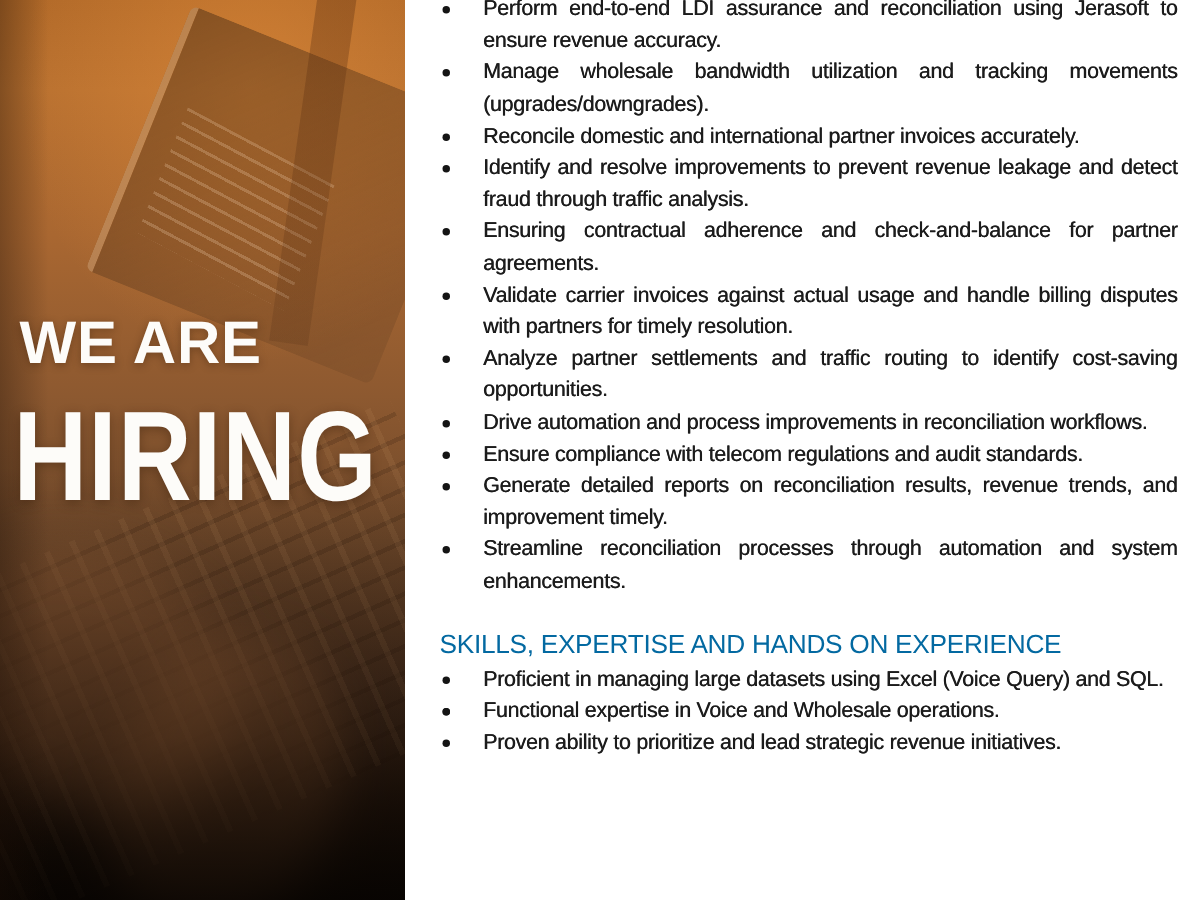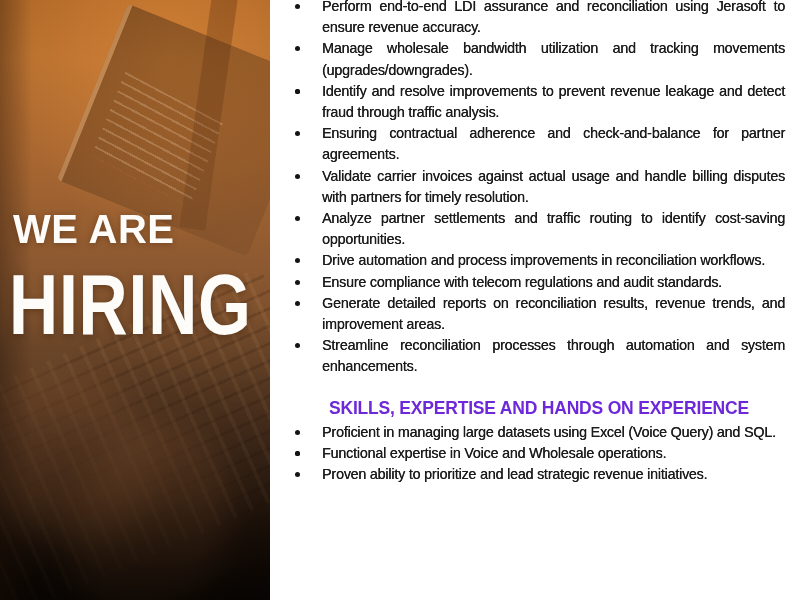--- a/index.html
+++ b/index.html
@@ -139,25 +139,24 @@
   .bullet-dot {
     position: absolute;
     left: 2px; top: 8px;
     width: 5px; height: 5px;
     border-radius: 50%;
     background: #141414;
   }
   .section-heading {
     margin: 19px 0 3px 0;
     font-size: 17.5px;
-    font-weight: bold;
+    font-weight: normal;
     letter-spacing: -0.2px;
-    color: #6d28d9;
+    color: #0369a1;
     line-height: 22px;
-    text-align: center;
   }
 </style>
 </head>
 <body>
 
 <div class="poster">
 
   <div class="photo-panel">
     <div class="photo-glow"></div>
     <div class="laptop-screen">
@@ -184,20 +183,21 @@
             <span>Perform end-to-end LDI assurance and reconciliation using Jerasoft to ensure revenue accuracy.</span>
           </li>
 
           <li>
             <span class="bullet-dot"></span>
             <span>Manage wholesale bandwidth utilization and tracking movements (upgrades/downgrades).</span>
           </li>
 
           <li>
             <span class="bullet-dot"></span>
+            <span>Reconcile domestic and international partner invoices accurately.</span>
           </li>
 
           <li>
             <span class="bullet-dot"></span>
             <span>Identify and resolve improvements to prevent revenue leakage and detect fraud through traffic analysis.</span>
           </li>
 
           <li>
             <span class="bullet-dot"></span>
             <span>Ensuring contractual adherence and check-and-balance for partner agreements.</span>
@@ -219,21 +219,21 @@
             <span>Drive automation and process improvements in reconciliation workflows.</span>
           </li>
 
           <li>
             <span class="bullet-dot"></span>
             <span>Ensure compliance with telecom regulations and audit standards.</span>
           </li>
 
           <li>
             <span class="bullet-dot"></span>
-            <span>Generate detailed reports on reconciliation results, revenue trends, and improvement areas.</span>
+            <span>Generate detailed reports on reconciliation results, revenue trends, and improvement timely.</span>
           </li>
 
           <li>
             <span class="bullet-dot"></span>
             <span>Streamline reconciliation processes through automation and system enhancements.</span>
           </li>
         </ul>
 
       <h2 class="section-heading">SKILLS, EXPERTISE AND HANDS ON EXPERIENCE</h2>
 

